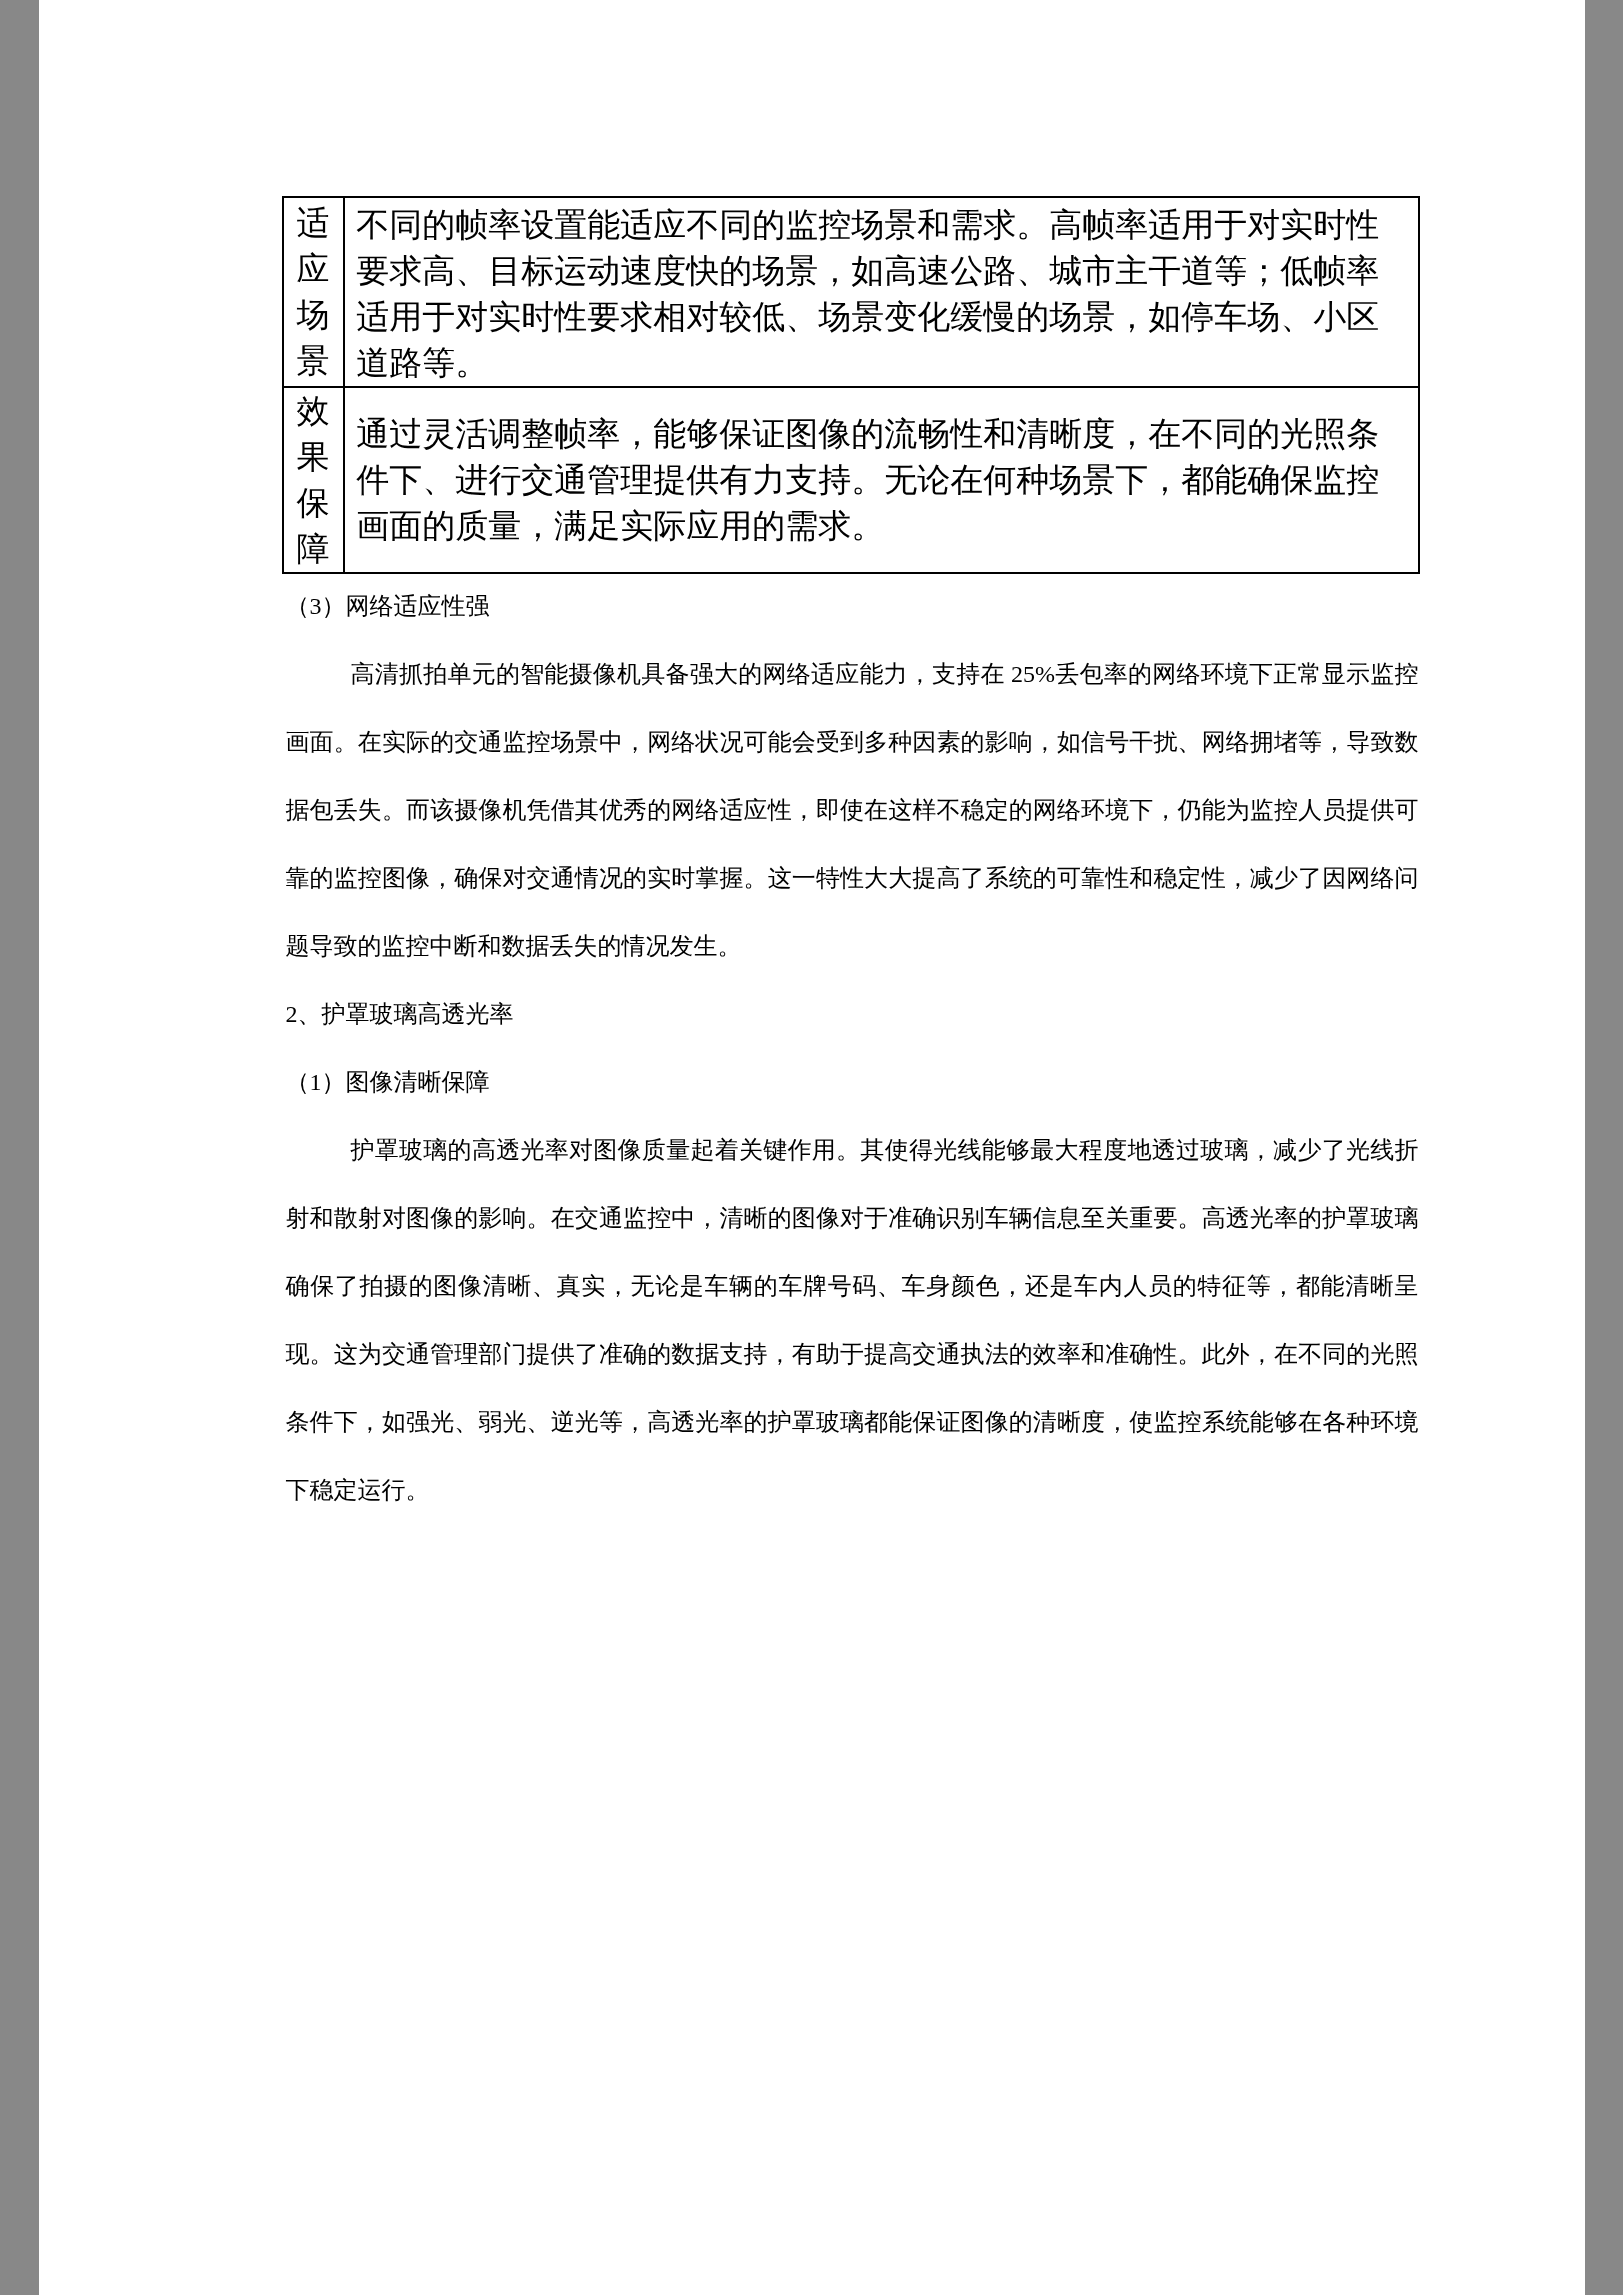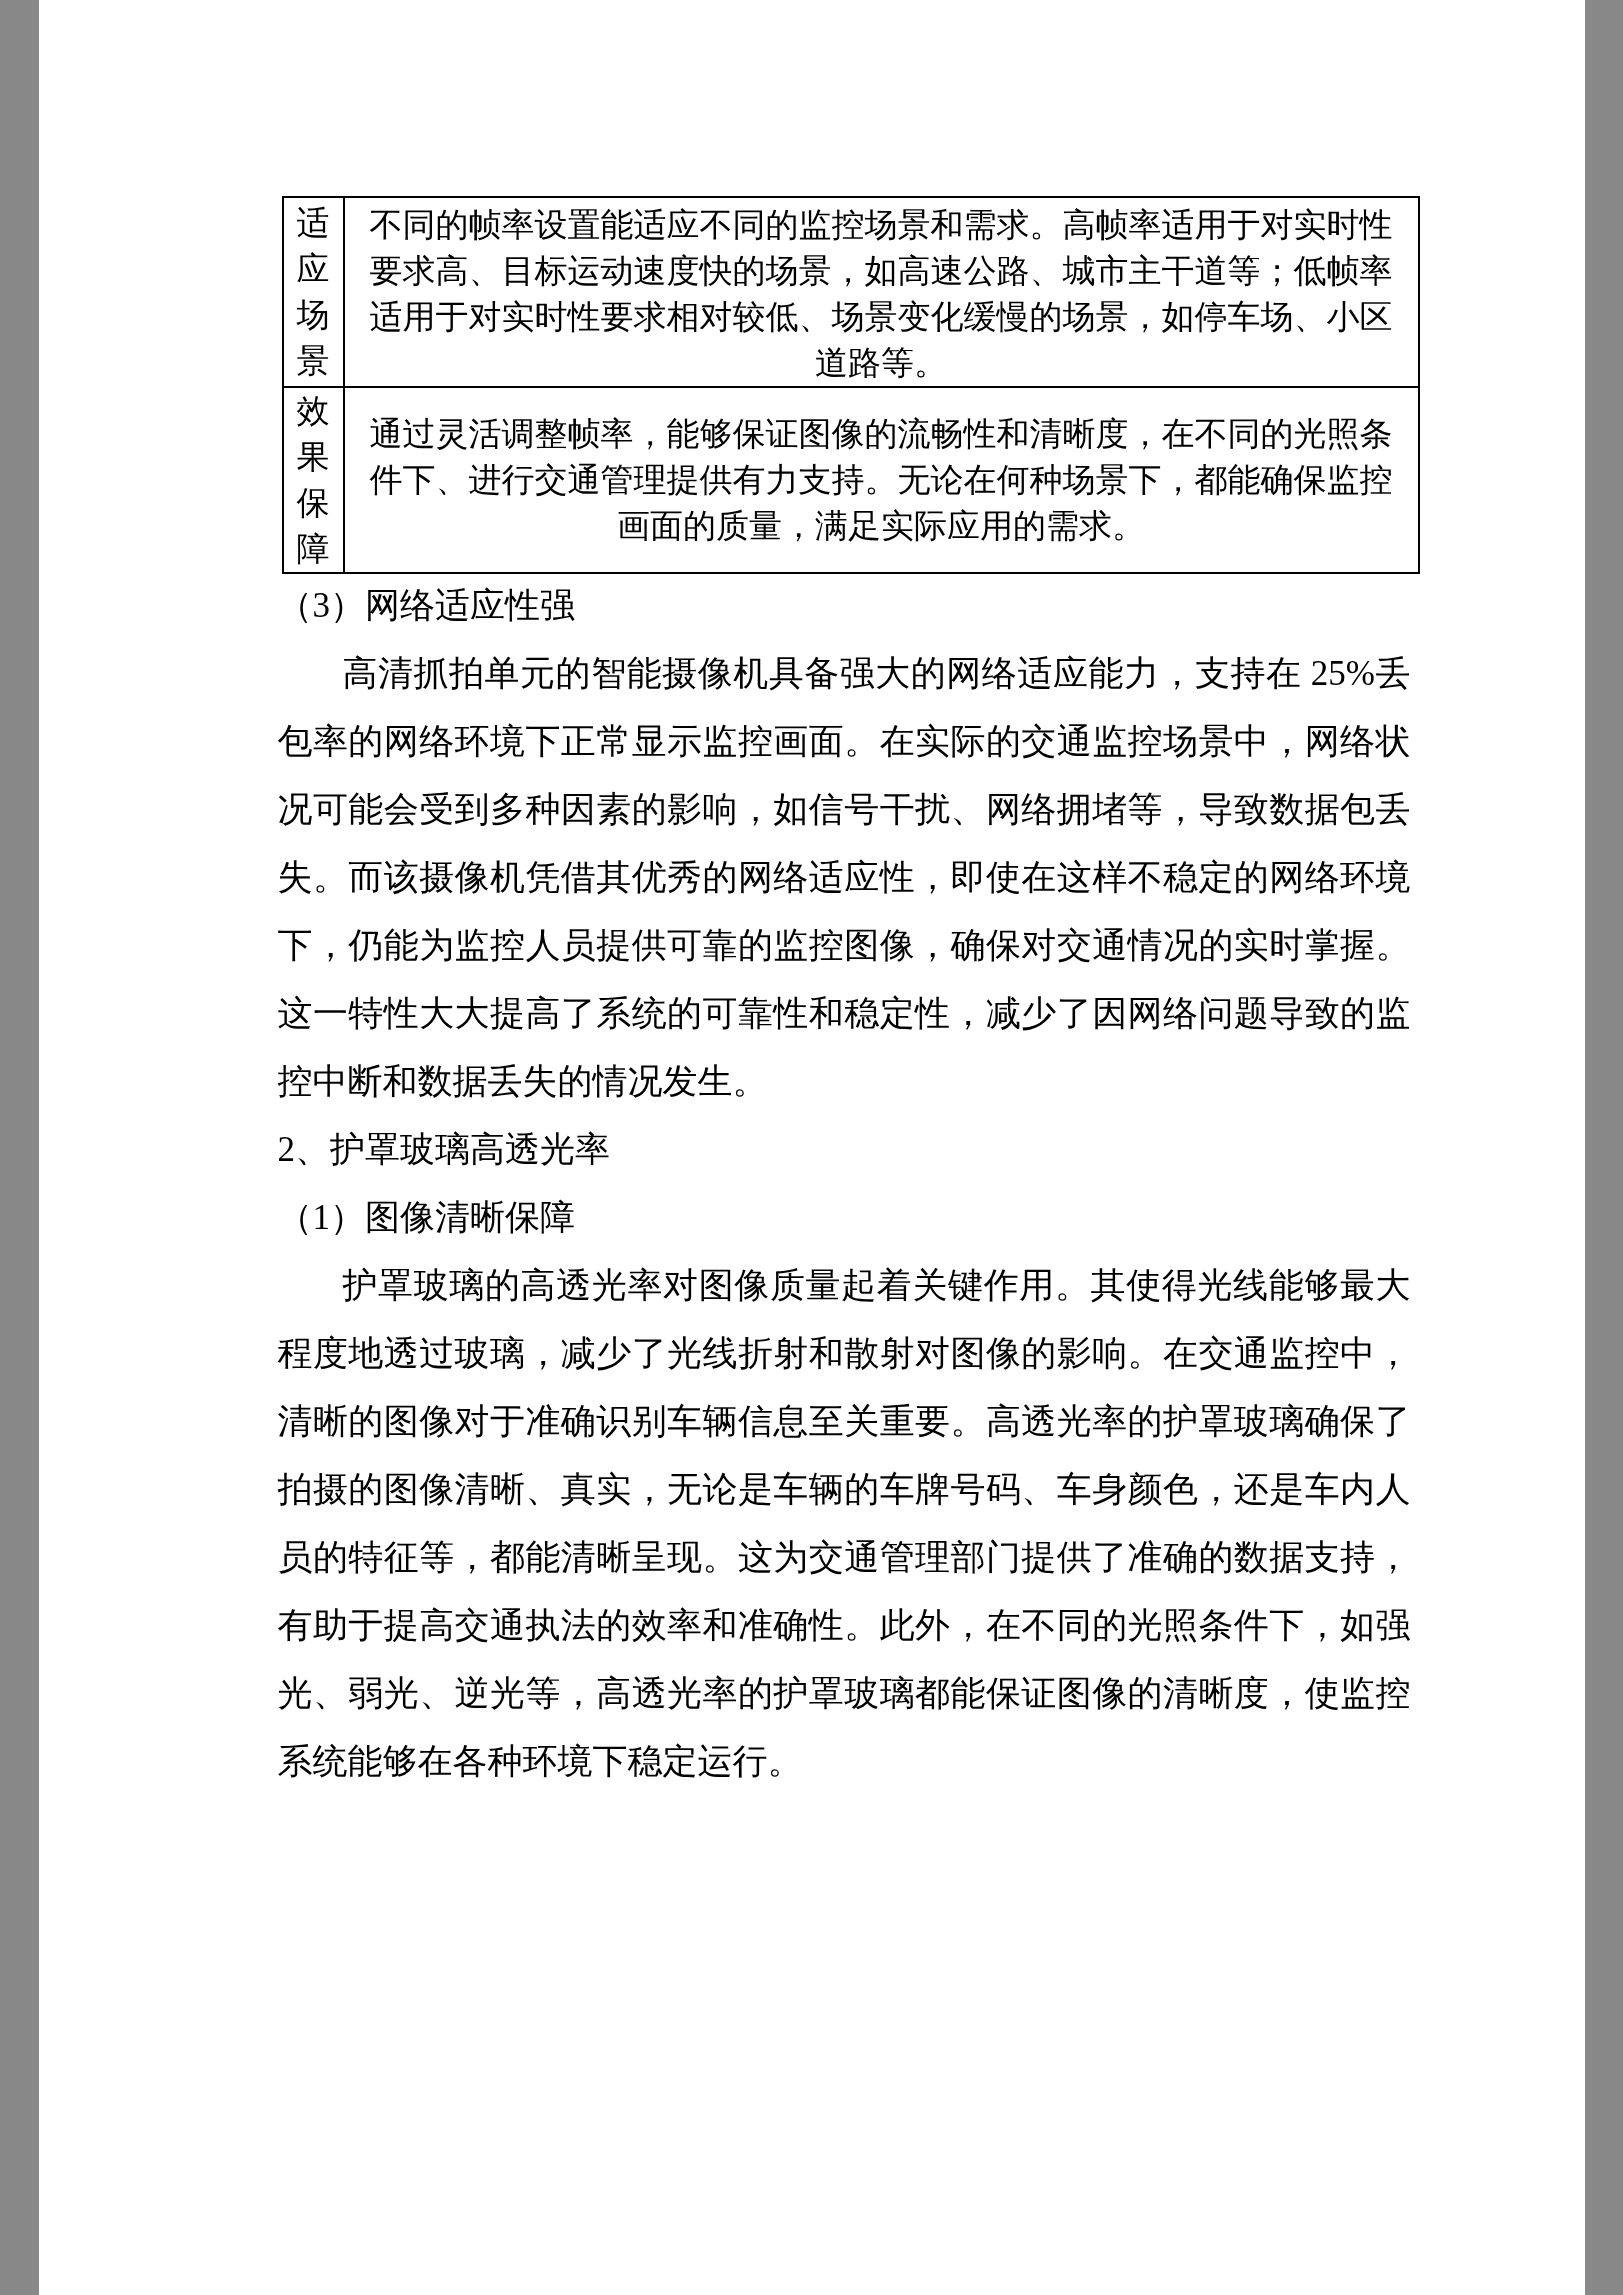--- a/index.html
+++ b/index.html
@@ -33,35 +33,35 @@
     line-height: 46px;
     overflow: hidden;
   }
   td.row-header {
     text-align: center;
     vertical-align: middle;
     padding: 0;
     word-break: break-all;
   }
   td.row-content {
-    text-align: center;
+    text-align: left;
     padding: 0 11.8px;
   }
   td.va-top    { vertical-align: top; padding-top: 3.9px; }
   td.va-middle { vertical-align: middle; }
   tr.row-1 td { height: 183px; } 
   tr.row-2 td { height: 181px; } 
 
   
   .body-text {
     position: absolute;
-    left: 239px;
+    left: 247px;
     top: 572px;
     width: 1133px;
-    font-size: 35px;
+    font-size: 24px;
     line-height: 68px;
   }
   .body-text p {
     margin: 0;
     padding: 0;
   }
   p.heading {
     text-align: left;
   }
   p.para {

